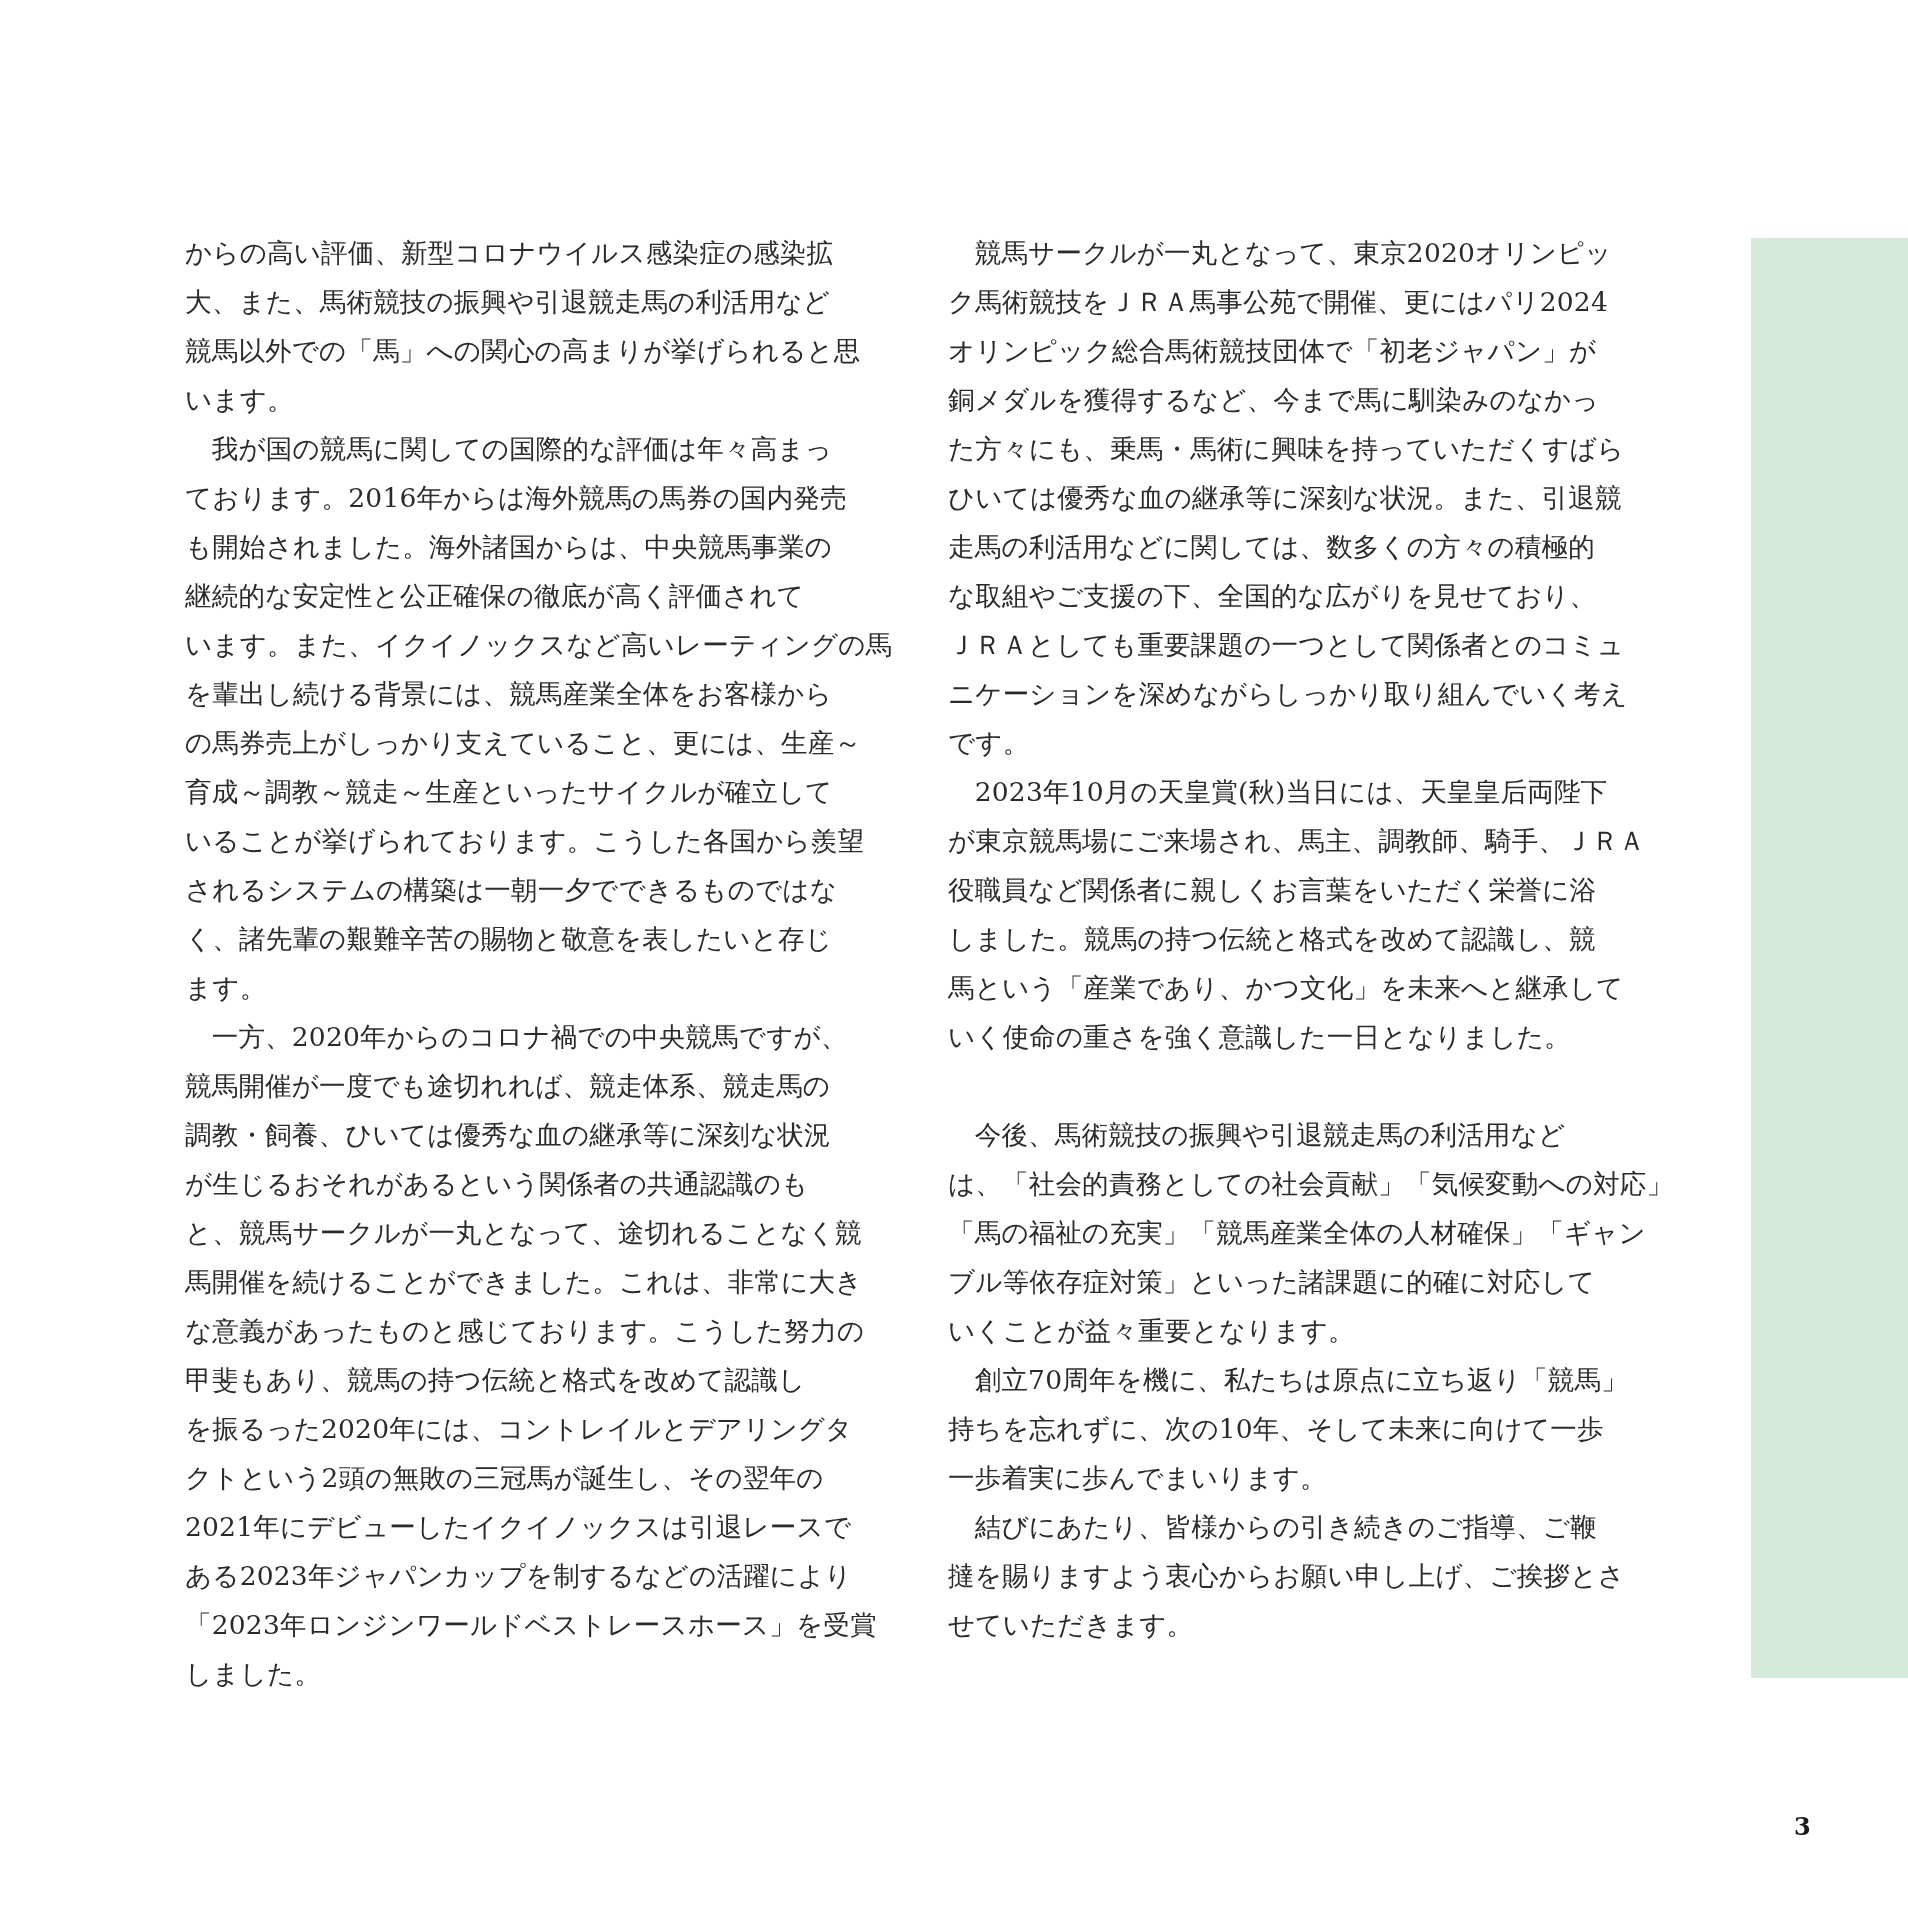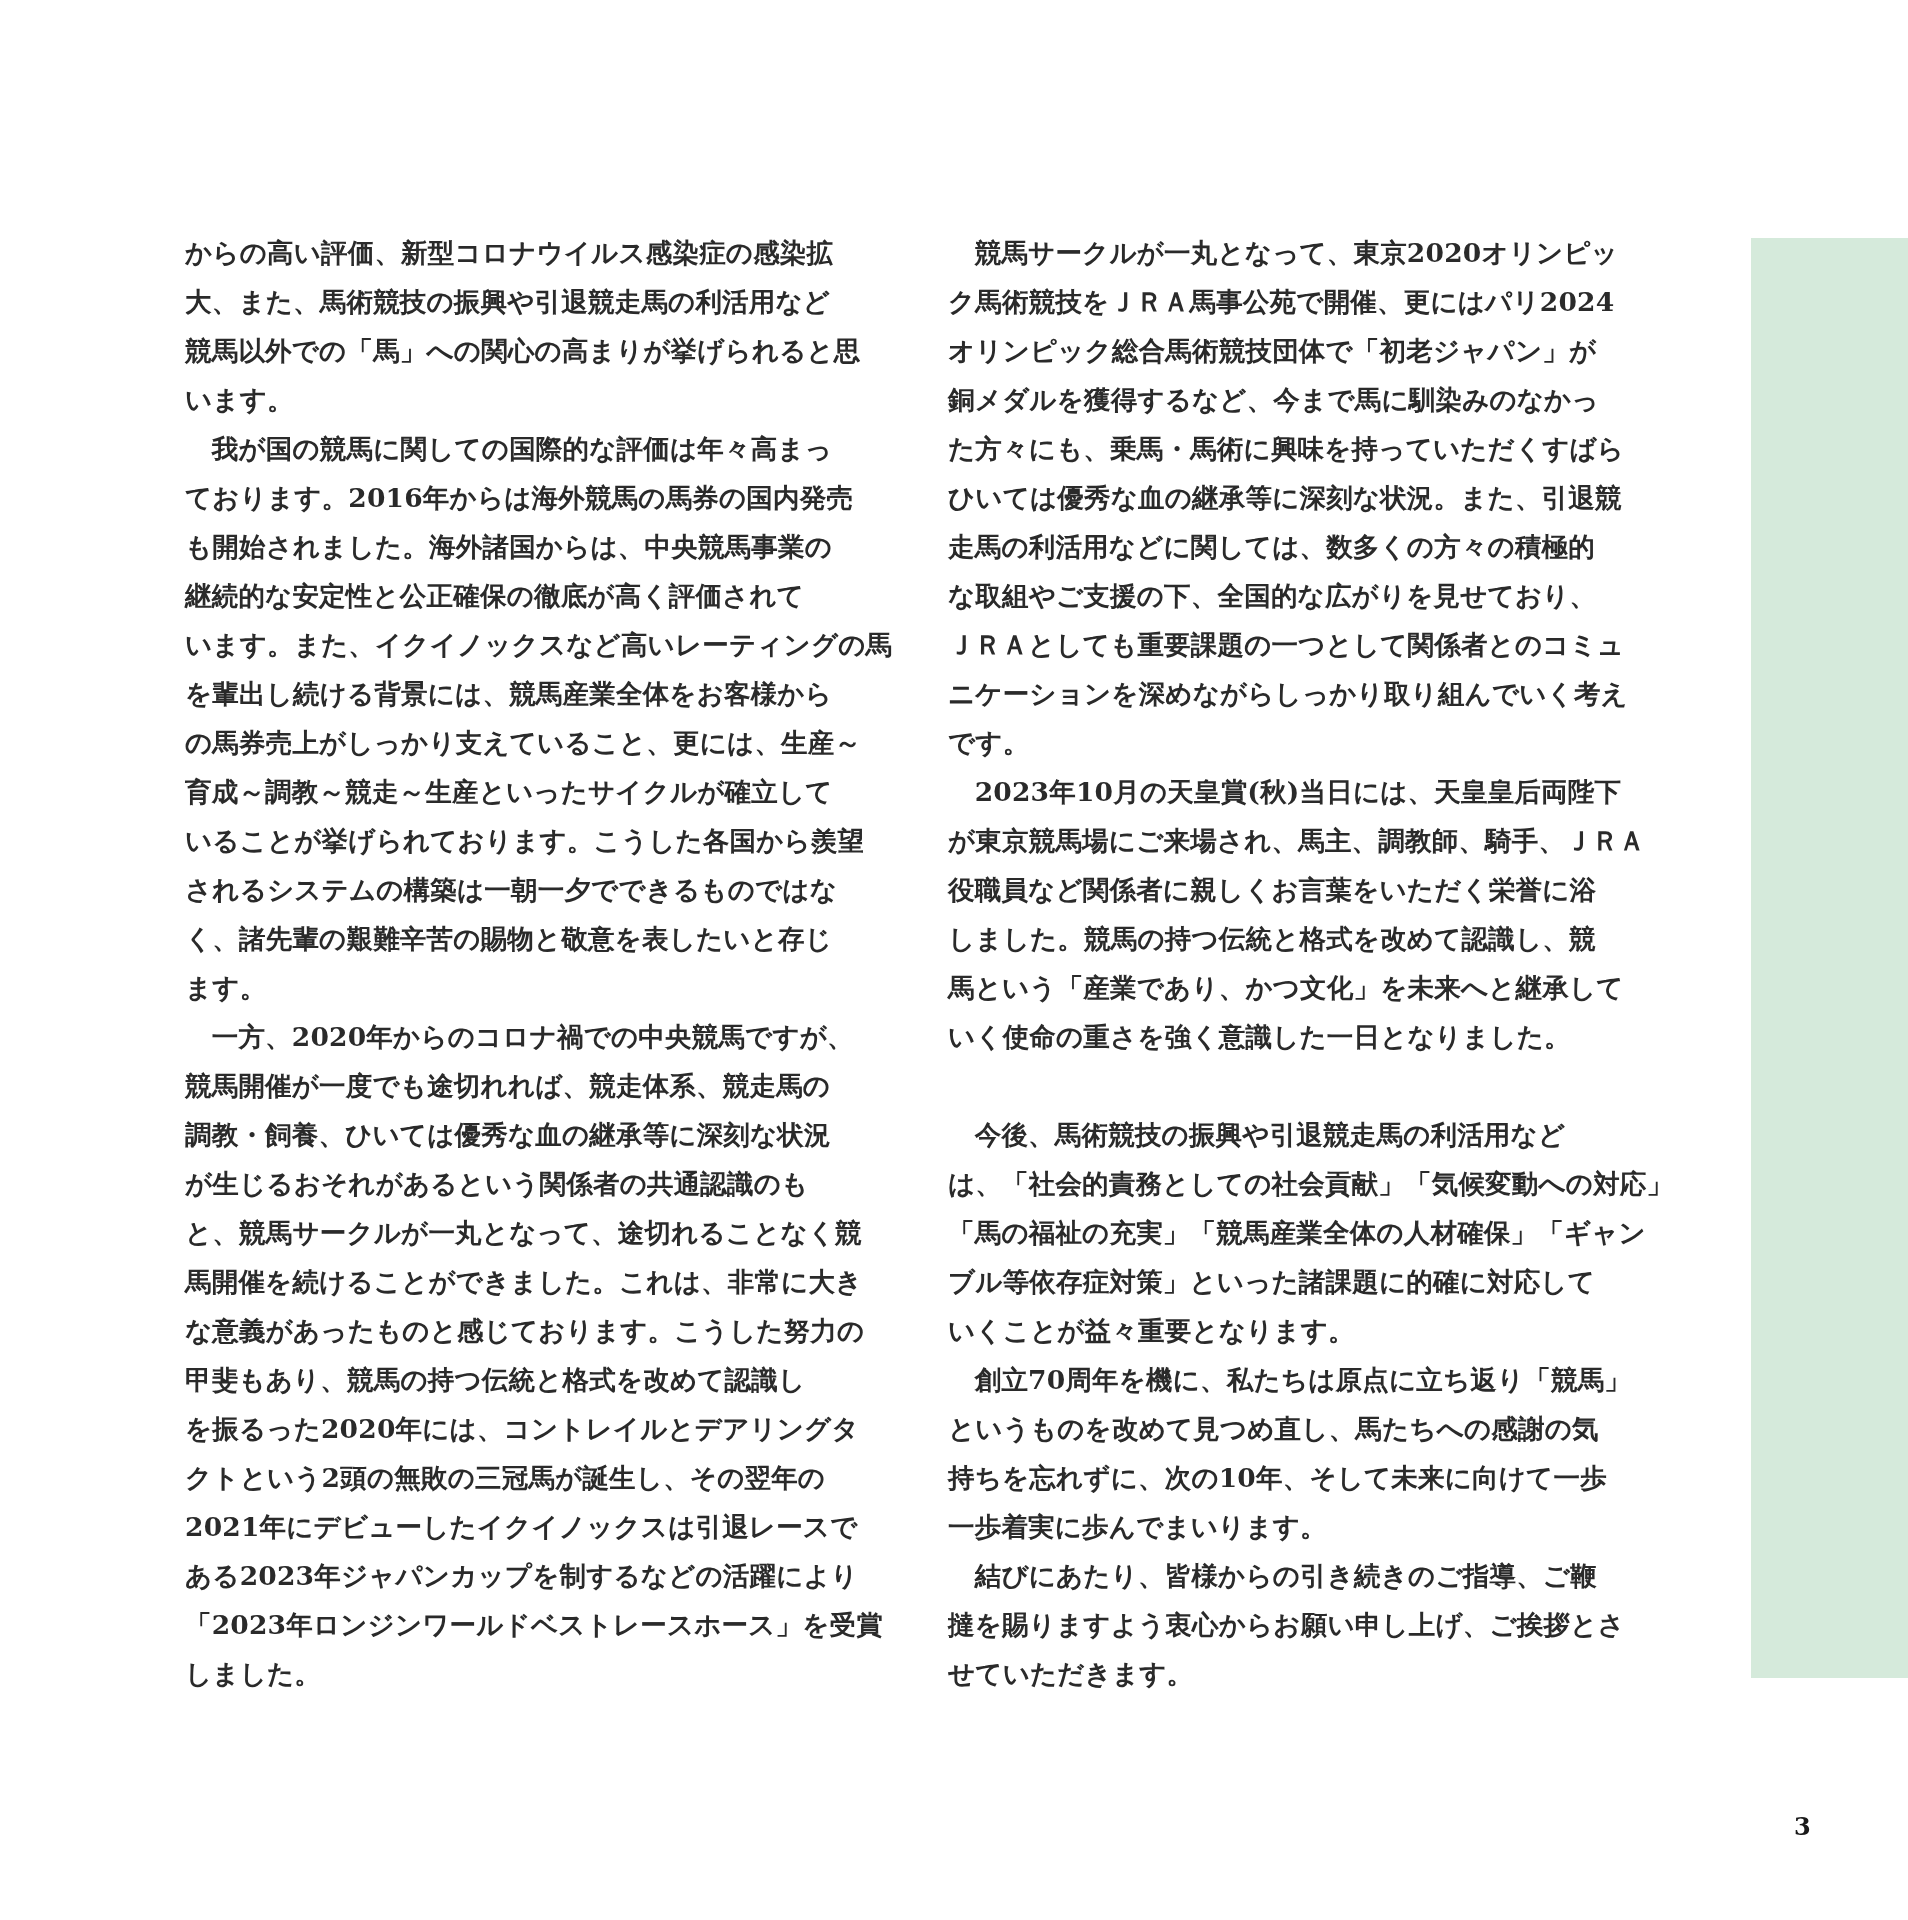--- a/index.html
+++ b/index.html
@@ -25,21 +25,20 @@
       text-align: justify;
       text-justify: inter-character;
     }
     .col-left { left: 185px; }
     .col-right { left: 948px; }
     .line {
       display: block;
       white-space: nowrap;
       height: 49px;
       overflow: visible;
-      font-weight: bold;
     }
     .gap {
       display: block;
       height: 49px;
     }
     .side-panel {
       position: absolute;
       left: 1751px;
       top: 238px;
       width: 157px;
@@ -112,21 +111,20 @@
       <span class="line">いく使命の重さを強く意識した一日となりました。</span>
     </div>
   <div class="gap"></div>
   <div id="right-b">
       <span class="line">　今後、馬術競技の振興や引退競走馬の利活用など</span>
       <span class="line">は、「社会的責務としての社会貢献」「気候変動への対応」</span>
       <span class="line">「馬の福祉の充実」「競馬産業全体の人材確保」「ギャン</span>
       <span class="line">ブル等依存症対策」といった諸課題に的確に対応して</span>
       <span class="line">いくことが益々重要となります。</span>
       <span class="line">　創立70周年を機に、私たちは原点に立ち返り「競馬」</span>
-      <span class="line">というものを改めて見つめ直し、馬たちへの感謝の気</span>
       <span class="line">持ちを忘れずに、次の10年、そして未来に向けて一歩</span>
       <span class="line">一歩着実に歩んでまいります。</span>
       <span class="line">　結びにあたり、皆様からの引き続きのご指導、ご鞭</span>
       <span class="line">撻を賜りますよう衷心からお願い申し上げ、ご挨拶とさ</span>
       <span class="line">せていただきます。</span>
     </div>
 </div>
 
 <div class="side-panel" id="side-panel" style="background: rgb(213, 234, 219);"></div>
 

